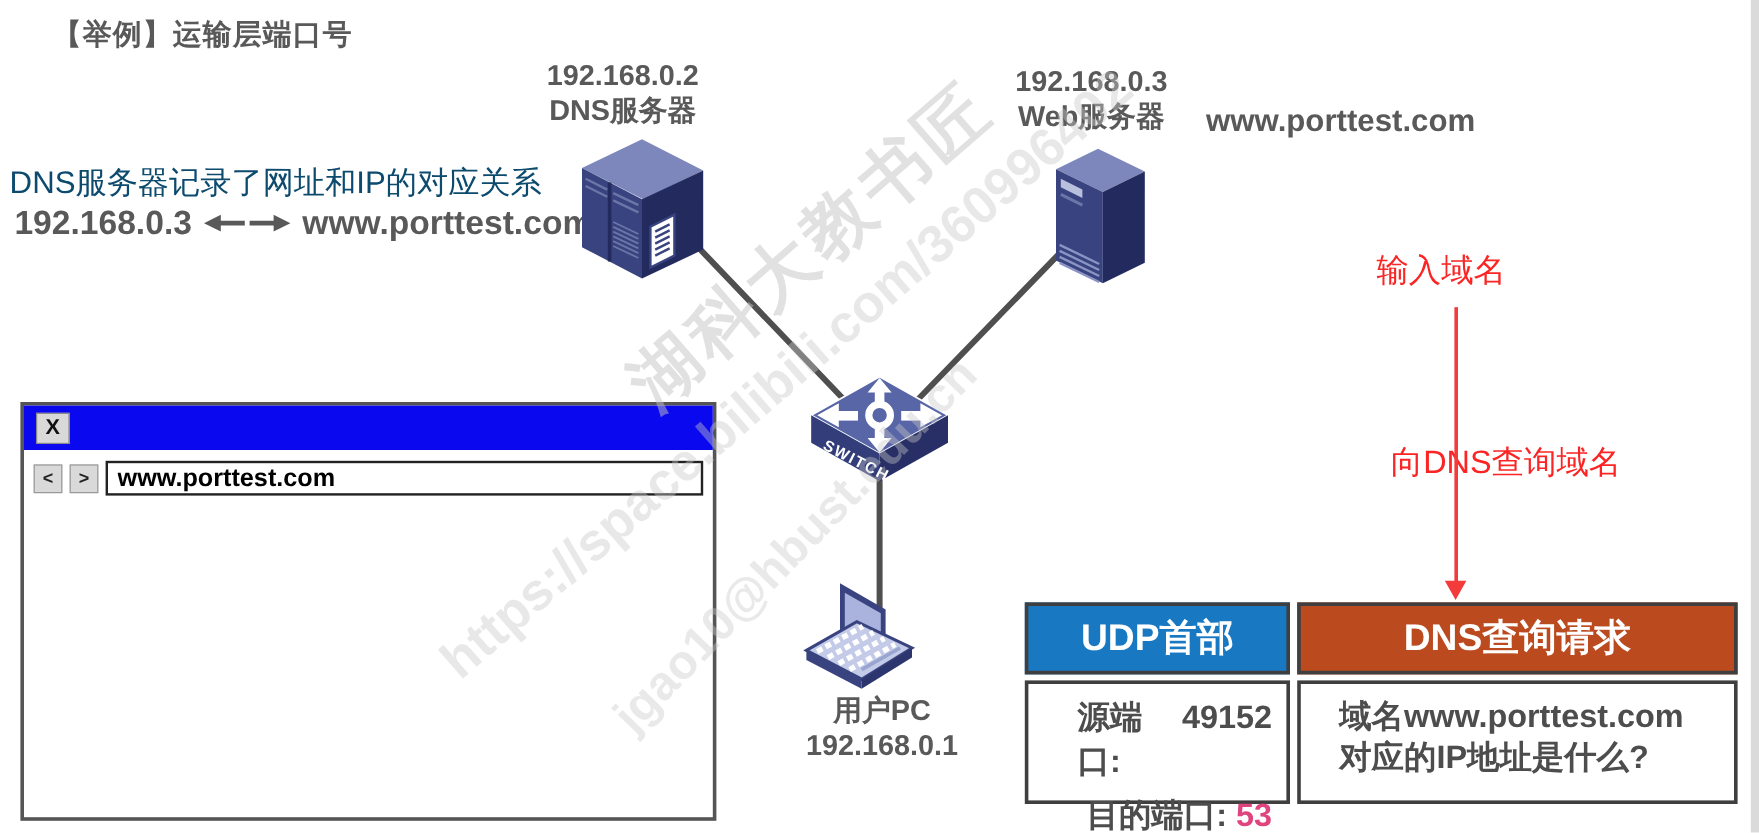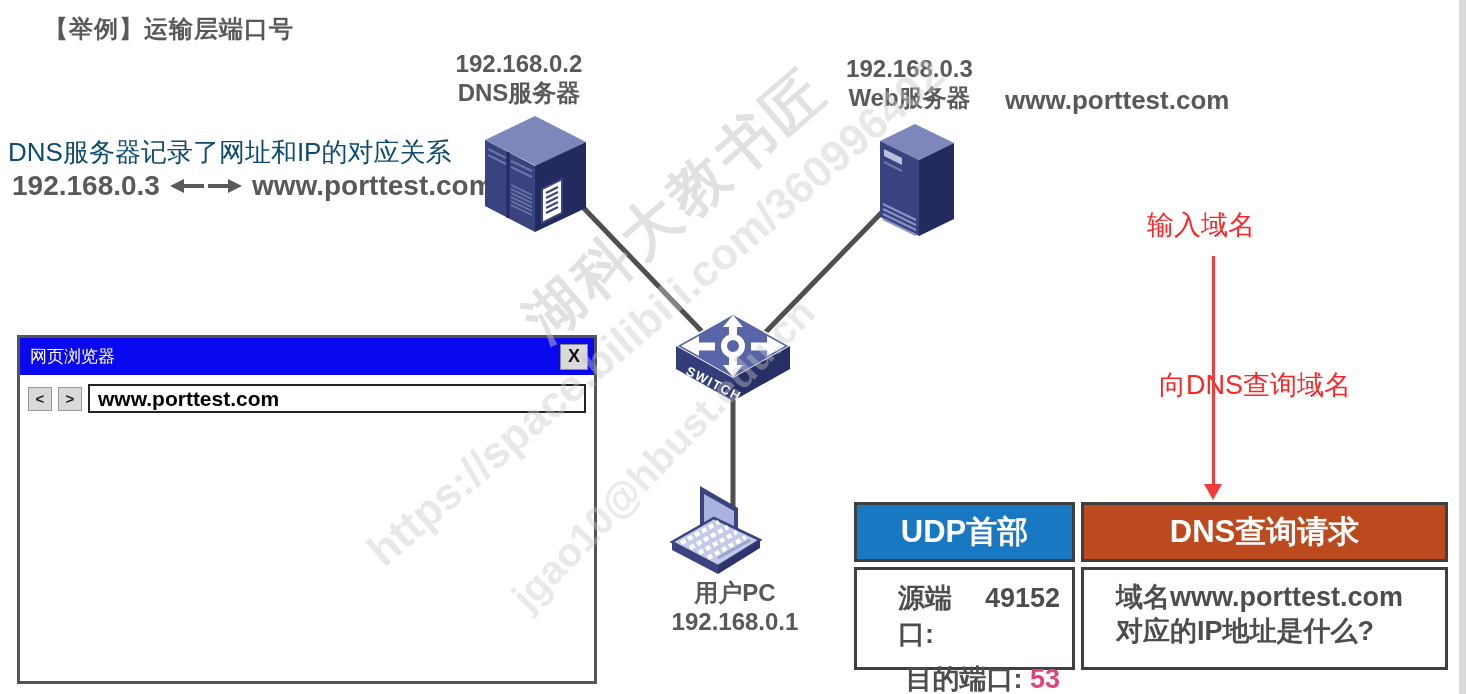--- a/index.html
+++ b/index.html
@@ -185,21 +185,20 @@
     <line x1="52" y1="74" x2="84" y2="56" stroke="#9aa5cf" stroke-width="3"></line>
   </svg>
 
   <div class="red-sm red-input">输入域名</div>
   <div class="red-sm red-query">向DNS查询域名</div>
   <div class="red-arrow-line"></div>
   <div class="red-arrow-head"></div>
 
   <div class="browser">
     <div class="b-titlebar">
-      <span class="b-title">网页浏览器</span>
       <span class="b-close">X</span>
     </div>
     <div class="b-toolbar">
       <span class="b-btn">&lt;</span>
       <span class="b-btn">&gt;</span>
       <input class="b-address" type="text" value="www.porttest.com" style="">
     </div>
   </div>
 
   <div class="pkt">

